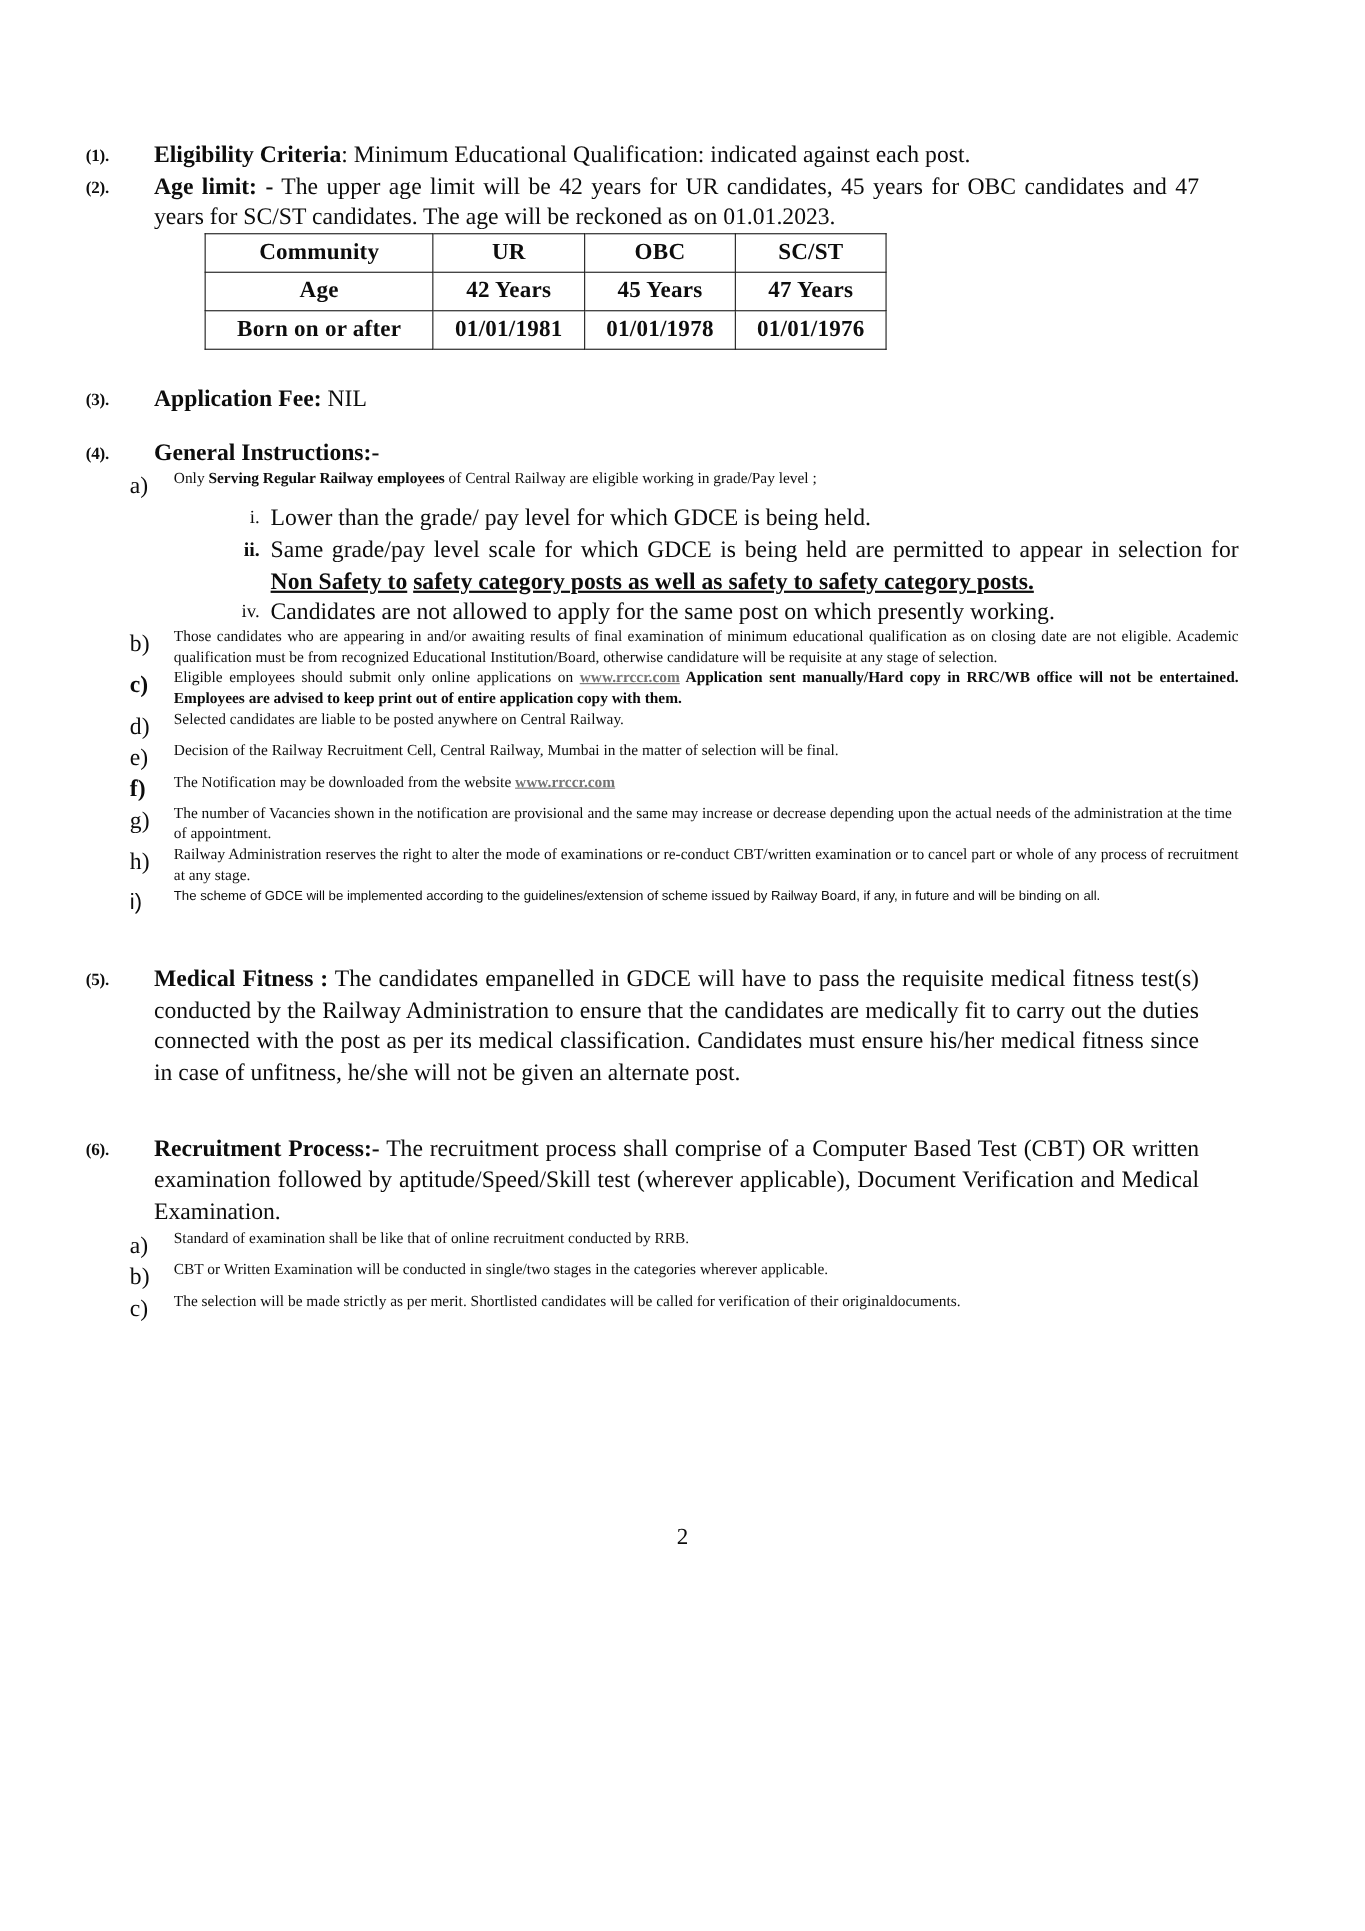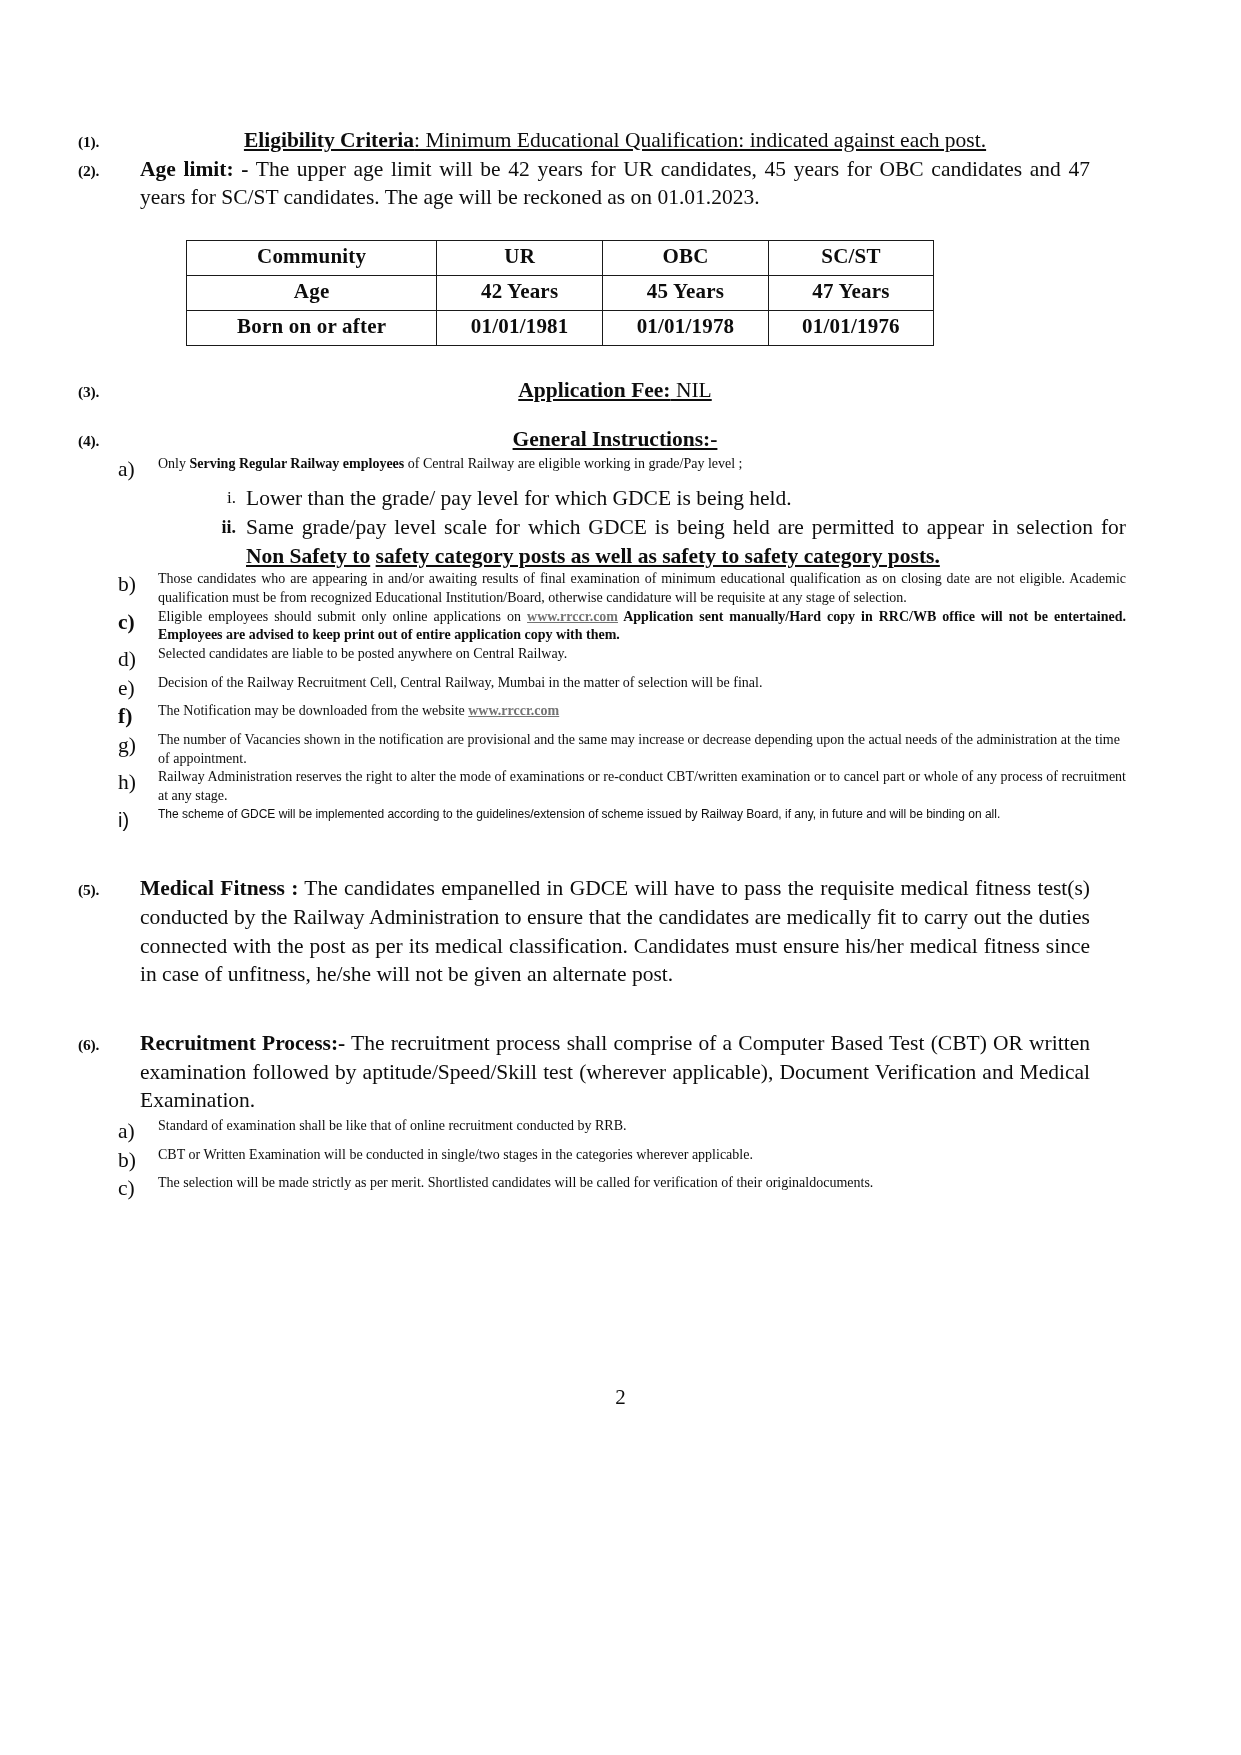--- a/index.html
+++ b/index.html
@@ -45,31 +45,30 @@
     padding-top: 6px;
     letter-spacing: -0.2px;
   }
   .numrow .body {
     flex: 1 1 auto;
     font-size: 21.5px;
     line-height: 1.335;
     text-align: justify;
     text-justify: inter-word;
   }
-  .numrow .body.plain { text-align: center; text-decoration: underline; }
+  .numrow .body.plain { text-align: left; }
   b, .b { font-weight: bold; }
   .gap-m { height: 20px; }
   .gap-l { height: 30px; }
   .gap-xl { height: 40px; }
 
   
   .table-wrap {
-    margin-top: 28px;
     margin-left: 108px;
-    width: 748px;
+    width: 620px;
   }
   table.age-table {
     border-collapse: collapse;
     width: 100%;
     table-layout: fixed;
   }
   table.age-table td {
     border: 1.6px solid #1a1a1a;
     text-align: center;
     font-size: 21px;
@@ -240,20 +239,24 @@
           <div class="marker light">i.</div>
           <div class="text plain">Lower than the grade/ pay level for which GDCE is being held.</div>
         </div>
 
         <div class="roman-item">
           <div class="marker">ii.</div>
           <div class="text"><span>Same grade/pay level scale for which GDCE is being held are permitted to appear in selection for </span><span class="u-bold">Non Safety to</span><span> </span><span class="u-bold">safety category posts as well as safety to safety category posts.</span></div>
         </div>
 
 
+        <div class="roman-item">
+          <div class="marker light">iv.</div>
+          <div class="text plain">Candidates are not allowed to apply for the same post on which presently working.</div>
+        </div>
       </div>
 
       <div class="alpha-item">
         <div class="marker">b)</div>
         <div class="text">Those candidates who are appearing in and/or awaiting results of final examination of minimum educational qualification as on closing date  are not eligible. Academic qualification must be from recognized Educational   Institution/Board, otherwise candidature will be requisite at any stage of selection.</div>
       </div>
 
       <div class="alpha-item">
         <div class="marker bold">c)</div>
         <div class="text"><span>Eligible employees should submit only online applications on </span><a class="link" href="#">www.rrccr.com</a><b>  Application sent manually/Hard copy in RRC/WB office will not be entertained. Employees are advised to keep print out of entire application copy with them.</b></div>

